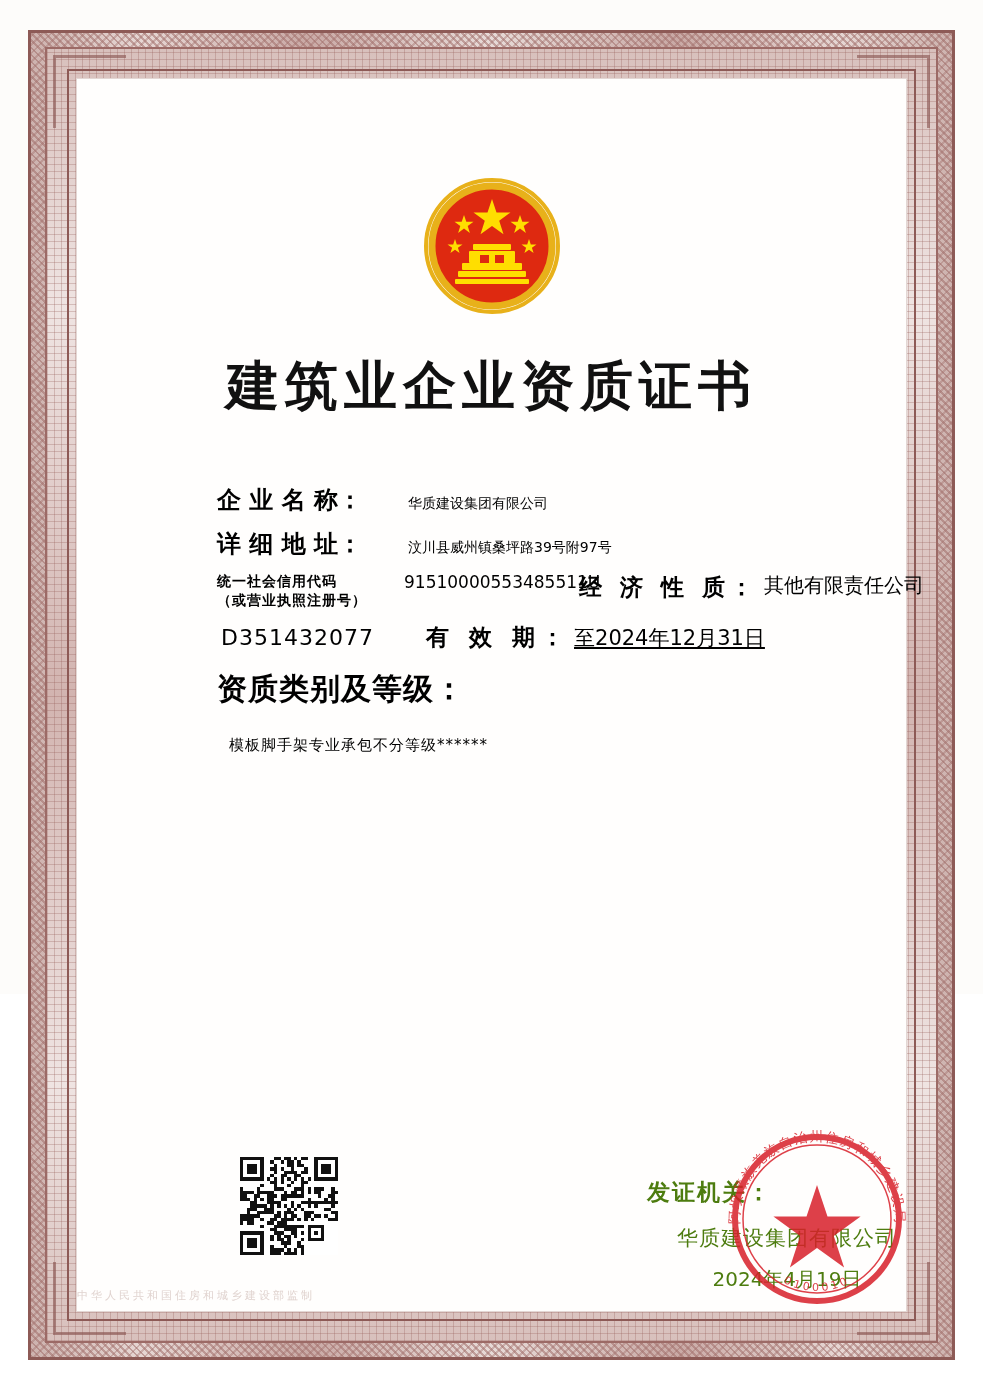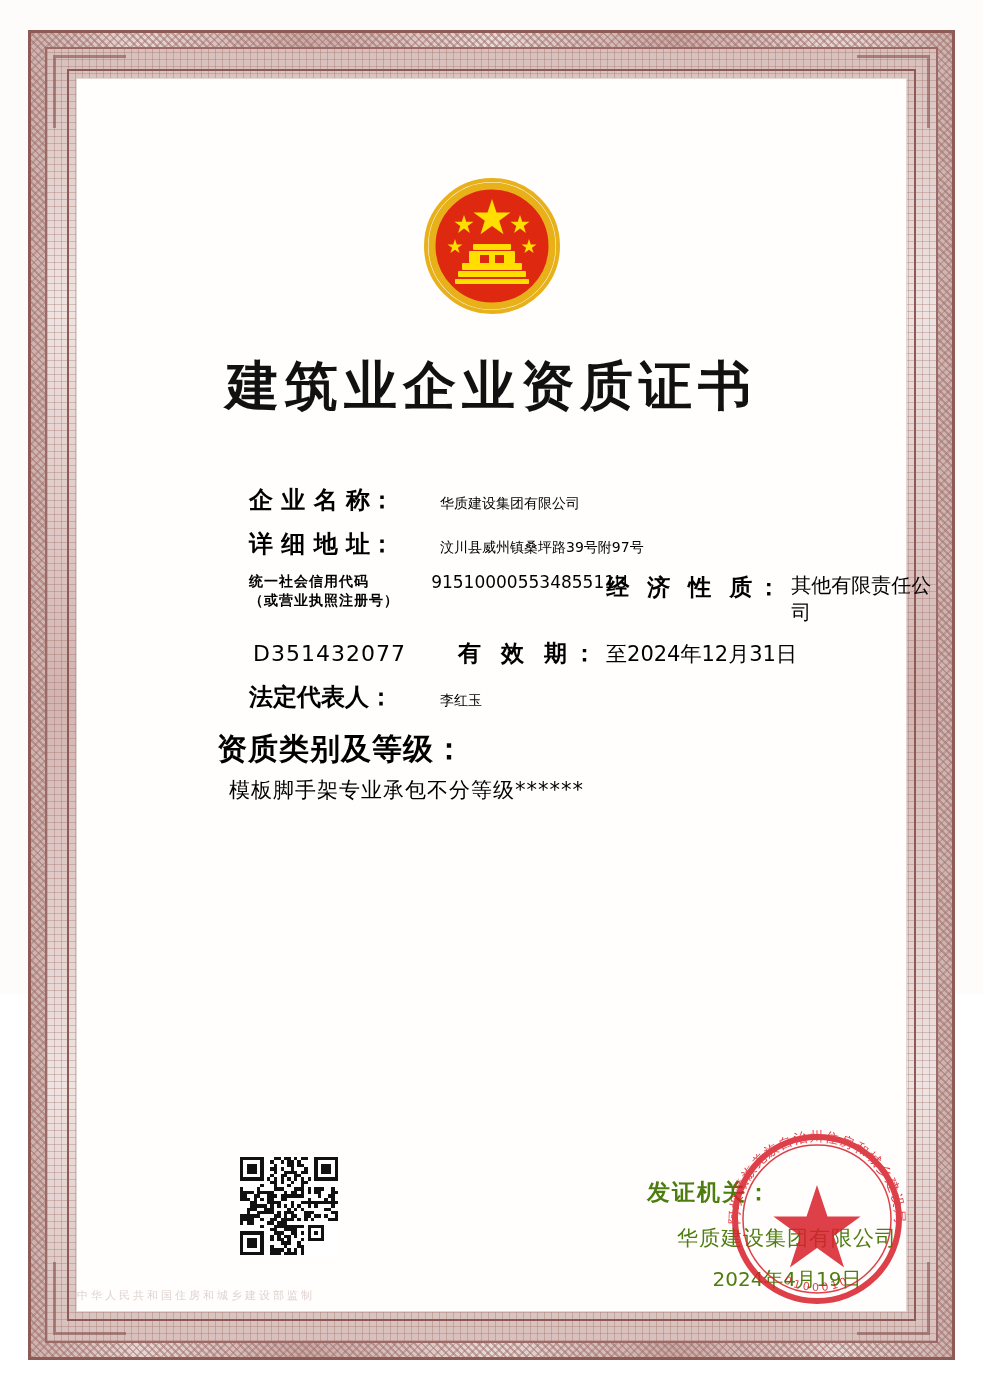--- a/index.html
+++ b/index.html
@@ -107,21 +107,20 @@
     left: 140px;
     top: 405px;
     width: 730px;
     color: #000;
   }
   .row {
     display: flex;
     align-items: baseline;
     margin-bottom: 12px;
     min-height: 30px;
-    margin-left: 32px;
   }
   .lab {
     font-size: 24px;
     font-weight: bold;
     color: #000;
     white-space: nowrap;
   }
   .val {
     font-size: 14px;
     color: #000;
@@ -167,31 +166,32 @@
   }
   .valid-label {
     font-size: 23px;
     font-weight: bold;
     letter-spacing: 6px;
     white-space: nowrap;
   }
   .valid-value {
     font-size: 21px;
     margin-left: 4px;
+    text-decoration: underline;
   }
 
   .qual-head {
     font-size: 30px;
     font-weight: bold;
     margin-top: 16px;
     letter-spacing: 1px;
   }
   .qual-item {
-    font-size: 21px;
-    margin-top: 6px;
+    font-size: 15px;
+    margin-top: 26px;
     margin-left: 12px;
     letter-spacing: 1px;
   }
 
   
   .qr {
     position: absolute;
     left: 163px;
     top: 1078px;
     width: 98px;
@@ -300,24 +300,20 @@
             <span class="econ-label">经 济 性 质：</span>
             <span class="econ-value">其他有限责任公司</span>
           </div>
 
           <div class="row row-cert">
             <span class="cert-no-value">D351432077</span>
             <span class="valid-label">有 效 期：</span>
             <span class="valid-value">至2024年12月31日</span>
           </div>
 
-          <div class="row">
-            <span class="lab w-label">法定代表人：</span>
-            <span class="val">李红玉</span>
-          </div>
 
           <div class="qual-head">资质类别及等级：</div>
           <div class="qual-item">模板脚手架专业承包不分等级******</div>
         </div>
 
         <div class="qr">
           <svg id="qrsvg" width="98" height="98" viewBox="0 0 29 29" shape-rendering="crispEdges" aria-hidden="true">
               <rect width="29" height="29" fill="#ffffff"></rect>
               <path d="M0,0h1v1h-1zM1,0h1v1h-1zM2,0h1v1h-1zM3,0h1v1h-1zM4,0h1v1h-1zM5,0h1v1h-1zM6,0h1v1h-1zM10,0h1v1h-1zM11,0h1v1h-1zM13,0h1v1h-1zM14,0h1v1h-1zM16,0h1v1h-1zM18,0h1v1h-1zM19,0h1v1h-1zM22,0h1v1h-1zM23,0h1v1h-1zM24,0h1v1h-1zM25,0h1v1h-1zM26,0h1v1h-1zM27,0h1v1h-1zM28,0h1v1h-1zM0,1h1v1h-1zM6,1h1v1h-1zM9,1h1v1h-1zM12,1h1v1h-1zM14,1h1v1h-1zM15,1h1v1h-1zM17,1h1v1h-1zM22,1h1v1h-1zM28,1h1v1h-1zM0,2h1v1h-1zM2,2h1v1h-1zM3,2h1v1h-1zM4,2h1v1h-1zM6,2h1v1h-1zM10,2h1v1h-1zM14,2h1v1h-1zM15,2h1v1h-1zM17,2h1v1h-1zM18,2h1v1h-1zM22,2h1v1h-1zM24,2h1v1h-1zM25,2h1v1h-1zM26,2h1v1h-1zM28,2h1v1h-1zM0,3h1v1h-1zM2,3h1v1h-1zM3,3h1v1h-1zM4,3h1v1h-1zM6,3h1v1h-1zM9,3h1v1h-1zM10,3h1v1h-1zM12,3h1v1h-1zM15,3h1v1h-1zM19,3h1v1h-1zM22,3h1v1h-1zM24,3h1v1h-1zM25,3h1v1h-1zM26,3h1v1h-1zM28,3h1v1h-1zM0,4h1v1h-1zM2,4h1v1h-1zM3,4h1v1h-1zM4,4h1v1h-1zM6,4h1v1h-1zM10,4h1v1h-1zM13,4h1v1h-1zM14,4h1v1h-1zM15,4h1v1h-1zM16,4h1v1h-1zM18,4h1v1h-1zM19,4h1v1h-1zM22,4h1v1h-1zM24,4h1v1h-1zM25,4h1v1h-1zM26,4h1v1h-1zM28,4h1v1h-1zM0,5h1v1h-1zM6,5h1v1h-1zM9,5h1v1h-1zM12,5h1v1h-1zM13,5h1v1h-1zM16,5h1v1h-1zM17,5h1v1h-1zM22,5h1v1h-1zM28,5h1v1h-1zM0,6h1v1h-1zM1,6h1v1h-1zM2,6h1v1h-1zM3,6h1v1h-1zM4,6h1v1h-1zM5,6h1v1h-1zM6,6h1v1h-1zM8,6h1v1h-1zM10,6h1v1h-1zM12,6h1v1h-1zM14,6h1v1h-1zM16,6h1v1h-1zM18,6h1v1h-1zM20,6h1v1h-1zM22,6h1v1h-1zM23,6h1v1h-1zM24,6h1v1h-1zM25,6h1v1h-1zM26,6h1v1h-1zM27,6h1v1h-1zM28,6h1v1h-1zM9,7h1v1h-1zM10,7h1v1h-1zM12,7h1v1h-1zM15,7h1v1h-1zM18,7h1v1h-1zM19,7h1v1h-1zM6,8h1v1h-1zM10,8h1v1h-1zM14,8h1v1h-1zM18,8h1v1h-1zM0,9h1v1h-1zM5,9h1v1h-1zM10,9h1v1h-1zM11,9h1v1h-1zM12,9h1v1h-1zM16,9h1v1h-1zM17,9h1v1h-1zM18,9h1v1h-1zM20,9h1v1h-1zM22,9h1v1h-1zM23,9h1v1h-1zM24,9h1v1h-1zM27,9h1v1h-1zM0,10h1v1h-1zM1,10h1v1h-1zM2,10h1v1h-1zM3,10h1v1h-1zM5,10h1v1h-1zM6,10h1v1h-1zM7,10h1v1h-1zM8,10h1v1h-1zM9,10h1v1h-1zM13,10h1v1h-1zM15,10h1v1h-1zM16,10h1v1h-1zM18,10h1v1h-1zM20,10h1v1h-1zM22,10h1v1h-1zM23,10h1v1h-1zM27,10h1v1h-1zM28,10h1v1h-1zM0,11h1v1h-1zM1,11h1v1h-1zM4,11h1v1h-1zM5,11h1v1h-1zM8,11h1v1h-1zM9,11h1v1h-1zM10,11h1v1h-1zM12,11h1v1h-1zM13,11h1v1h-1zM14,11h1v1h-1zM15,11h1v1h-1zM16,11h1v1h-1zM17,11h1v1h-1zM18,11h1v1h-1zM23,11h1v1h-1zM26,11h1v1h-1zM27,11h1v1h-1zM0,12h1v1h-1zM1,12h1v1h-1zM2,12h1v1h-1zM4,12h1v1h-1zM6,12h1v1h-1zM8,12h1v1h-1zM9,12h1v1h-1zM12,12h1v1h-1zM13,12h1v1h-1zM20,12h1v1h-1zM25,12h1v1h-1zM27,12h1v1h-1zM3,13h1v1h-1zM4,13h1v1h-1zM8,13h1v1h-1zM9,13h1v1h-1zM10,13h1v1h-1zM11,13h1v1h-1zM15,13h1v1h-1zM18,13h1v1h-1zM19,13h1v1h-1zM20,13h1v1h-1zM21,13h1v1h-1zM22,13h1v1h-1zM23,13h1v1h-1zM24,13h1v1h-1zM25,13h1v1h-1zM26,13h1v1h-1zM27,13h1v1h-1zM28,13h1v1h-1zM3,14h1v1h-1zM4,14h1v1h-1zM5,14h1v1h-1zM6,14h1v1h-1zM7,14h1v1h-1zM9,14h1v1h-1zM11,14h1v1h-1zM13,14h1v1h-1zM15,14h1v1h-1zM17,14h1v1h-1zM20,14h1v1h-1zM22,14h1v1h-1zM27,14h1v1h-1zM2,15h1v1h-1zM3,15h1v1h-1zM4,15h1v1h-1zM7,15h1v1h-1zM8,15h1v1h-1zM9,15h1v1h-1zM14,15h1v1h-1zM16,15h1v1h-1zM18,15h1v1h-1zM25,15h1v1h-1zM26,15h1v1h-1zM2,16h1v1h-1zM5,16h1v1h-1zM6,16h1v1h-1zM7,16h1v1h-1zM8,16h1v1h-1zM9,16h1v1h-1zM11,16h1v1h-1zM13,16h1v1h-1zM14,16h1v1h-1zM15,16h1v1h-1zM19,16h1v1h-1zM20,16h1v1h-1zM21,16h1v1h-1zM27,16h1v1h-1zM28,16h1v1h-1zM0,17h1v1h-1zM1,17h1v1h-1zM2,17h1v1h-1zM3,17h1v1h-1zM4,17h1v1h-1zM5,17h1v1h-1zM10,17h1v1h-1zM11,17h1v1h-1zM13,17h1v1h-1zM15,17h1v1h-1zM16,17h1v1h-1zM19,17h1v1h-1zM20,17h1v1h-1zM22,17h1v1h-1zM23,17h1v1h-1zM25,17h1v1h-1zM28,17h1v1h-1zM0,18h1v1h-1zM1,18h1v1h-1zM2,18h1v1h-1zM3,18h1v1h-1zM6,18h1v1h-1zM9,18h1v1h-1zM10,18h1v1h-1zM12,18h1v1h-1zM13,18h1v1h-1zM14,18h1v1h-1zM15,18h1v1h-1zM17,18h1v1h-1zM19,18h1v1h-1zM21,18h1v1h-1zM26,18h1v1h-1zM27,18h1v1h-1zM28,18h1v1h-1zM0,19h1v1h-1zM2,19h1v1h-1zM3,19h1v1h-1zM8,19h1v1h-1zM9,19h1v1h-1zM11,19h1v1h-1zM12,19h1v1h-1zM13,19h1v1h-1zM6,20h1v1h-1zM10,20h1v1h-1zM11,20h1v1h-1zM12,20h1v1h-1zM13,20h1v1h-1zM14,20h1v1h-1zM15,20h1v1h-1zM16,20h1v1h-1zM17,20h1v1h-1zM18,20h1v1h-1zM20,20h1v1h-1zM21,20h1v1h-1zM22,20h1v1h-1zM23,20h1v1h-1zM24,20h1v1h-1zM9,21h1v1h-1zM10,21h1v1h-1zM13,21h1v1h-1zM14,21h1v1h-1zM15,21h1v1h-1zM16,21h1v1h-1zM20,21h1v1h-1zM24,21h1v1h-1zM0,22h1v1h-1zM1,22h1v1h-1zM2,22h1v1h-1zM3,22h1v1h-1zM4,22h1v1h-1zM5,22h1v1h-1zM6,22h1v1h-1zM10,22h1v1h-1zM11,22h1v1h-1zM12,22h1v1h-1zM15,22h1v1h-1zM16,22h1v1h-1zM18,22h1v1h-1zM20,22h1v1h-1zM22,22h1v1h-1zM24,22h1v1h-1zM0,23h1v1h-1zM6,23h1v1h-1zM9,23h1v1h-1zM11,23h1v1h-1zM13,23h1v1h-1zM14,23h1v1h-1zM16,23h1v1h-1zM20,23h1v1h-1zM24,23h1v1h-1zM0,24h1v1h-1zM2,24h1v1h-1zM3,24h1v1h-1zM4,24h1v1h-1zM6,24h1v1h-1zM9,24h1v1h-1zM11,24h1v1h-1zM12,24h1v1h-1zM14,24h1v1h-1zM18,24h1v1h-1zM20,24h1v1h-1zM21,24h1v1h-1zM22,24h1v1h-1zM23,24h1v1h-1zM24,24h1v1h-1zM0,25h1v1h-1zM2,25h1v1h-1zM3,25h1v1h-1zM4,25h1v1h-1zM6,25h1v1h-1zM12,25h1v1h-1zM13,25h1v1h-1zM14,25h1v1h-1zM17,25h1v1h-1zM0,26h1v1h-1zM2,26h1v1h-1zM3,26h1v1h-1zM4,26h1v1h-1zM6,26h1v1h-1zM9,26h1v1h-1zM13,26h1v1h-1zM17,26h1v1h-1zM18,26h1v1h-1zM0,27h1v1h-1zM6,27h1v1h-1zM9,27h1v1h-1zM10,27h1v1h-1zM11,27h1v1h-1zM12,27h1v1h-1zM14,27h1v1h-1zM16,27h1v1h-1zM18,27h1v1h-1zM0,28h1v1h-1zM1,28h1v1h-1zM2,28h1v1h-1zM3,28h1v1h-1zM4,28h1v1h-1zM5,28h1v1h-1zM6,28h1v1h-1zM9,28h1v1h-1zM10,28h1v1h-1zM11,28h1v1h-1zM13,28h1v1h-1zM14,28h1v1h-1zM15,28h1v1h-1zM16,28h1v1h-1zM18,28h1v1h-1z" fill="#111111"></path>
             </svg>

